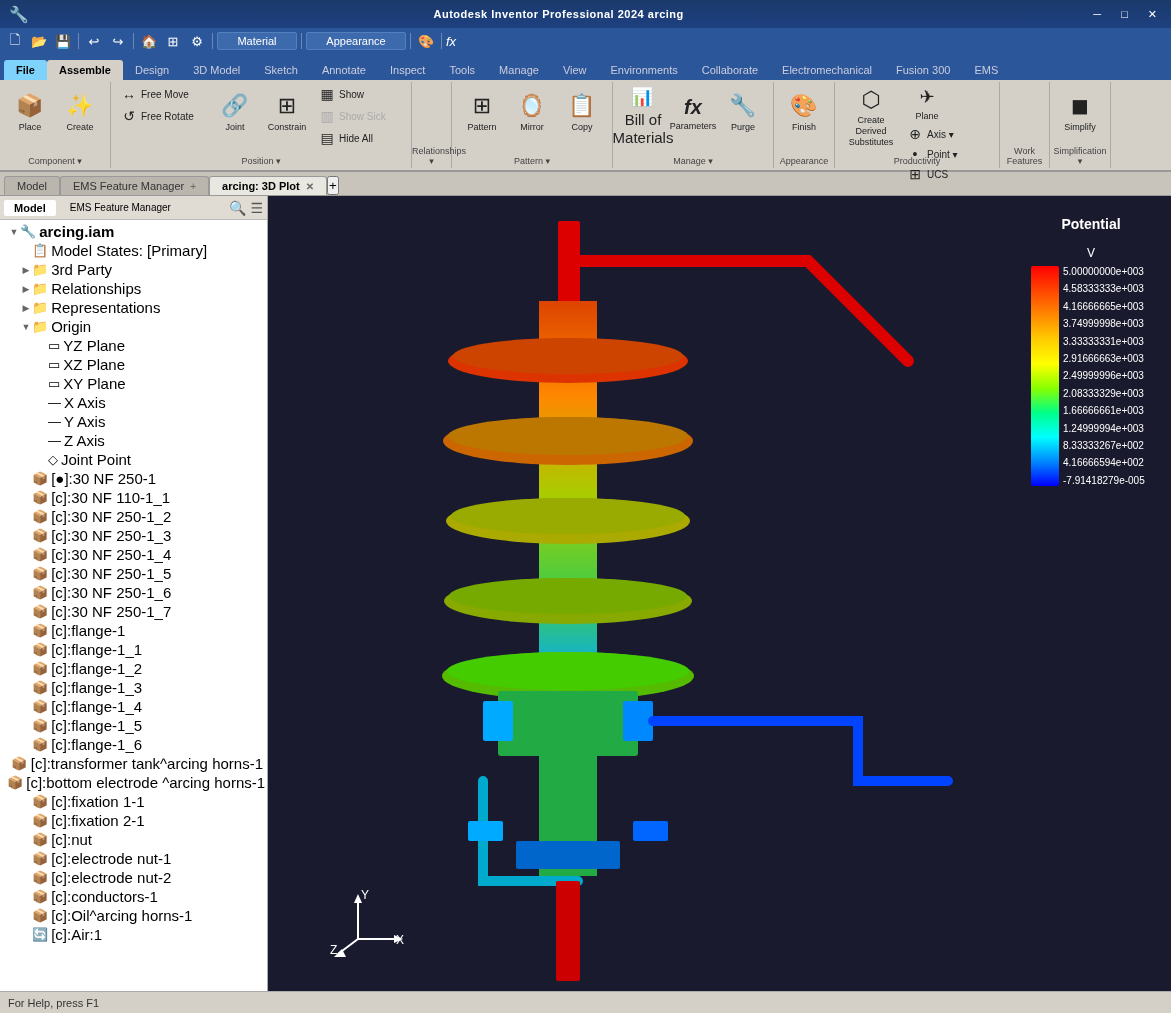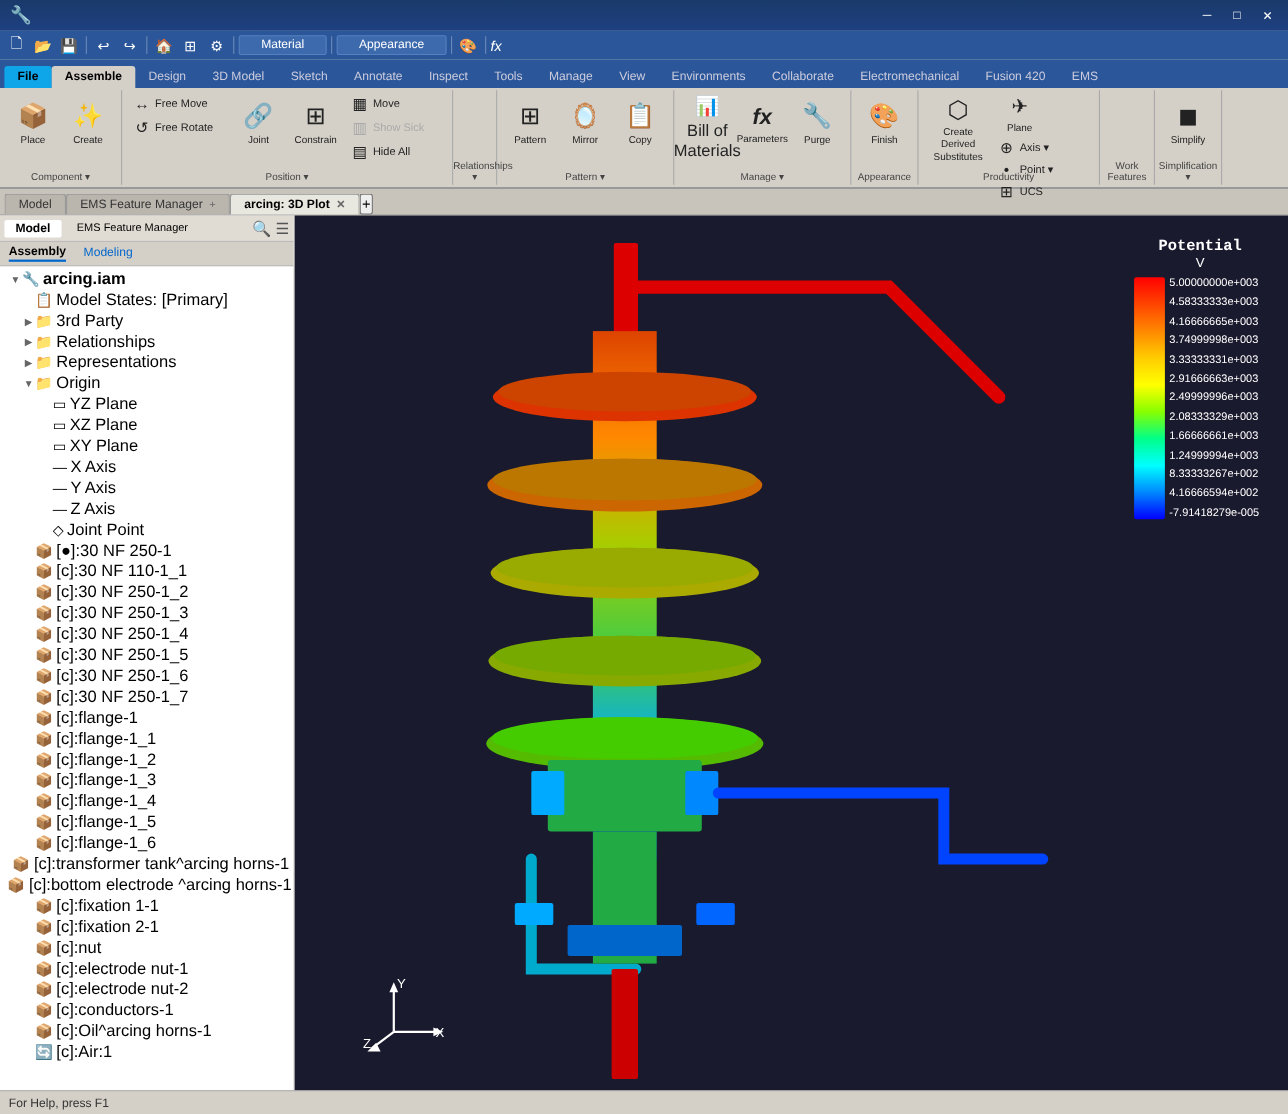--- a/index.html
+++ b/index.html
@@ -15,21 +15,21 @@
     #qat { height: 26px; background: #2b579a; display: flex; align-items: center; padding: 0 4px; gap: 2px; }
     .qat-btn { width: 22px; height: 22px; display: flex; align-items: center; justify-content: center; color: white; font-size: 13px; cursor: pointer; border-radius: 2px; }
     #qat .separator { width: 1px; height: 16px; background: rgba(255,255,255,0.3); margin: 0 2px; }
     #qat .material-label { background: #3d6aad; border: 1px solid #5580be; color: white; padding: 2px 8px; font-size: 11px; border-radius: 2px; min-width: 80px; text-align: center; }
     #qat .appearance-label { background: #3d6aad; border: 1px solid #5580be; color: white; padding: 2px 8px; font-size: 11px; border-radius: 2px; min-width: 100px; text-align: center; }
     #qat .fx-area { display: flex; align-items: center; gap: 4px; color: white; font-style: italic; font-size: 13px; }
 
     
     #ribbon-tabs { height: 26px; background: #2b579a; display: flex; align-items: flex-end; padding: 0 4px; }
     .ribbon-tab { padding: 4px 12px; font-size: 11px; color: #ccd; cursor: pointer; border-radius: 3px 3px 0 0; }
-    .ribbon-tab.active { background: #0ea5e9; color: #000; font-weight: 600; }
+    .ribbon-tab.active { background: #7dd3fc; color: #000; font-weight: 600; }
 
     
     #ribbon { height: 92px; background: #d4d0c8; border-bottom: 2px solid #999; display: flex; align-items: stretch; padding: 2px 0; }
     .ribbon-group { display: flex; flex-direction: column; align-items: stretch; border-right: 1px solid #aaa; padding: 2px 6px; min-width: 60px; position: relative; }
     .ribbon-group-label { position: absolute; bottom: 2px; left: 0; right: 0; text-align: center; font-size: 9px; color: #444; }
     .ribbon-group-content { display: flex; flex-direction: row; align-items: flex-start; gap: 2px; flex: 1; padding-bottom: 14px; }
     .ribbon-btn-large { display: flex; flex-direction: column; align-items: center; justify-content: center; width: 48px; min-height: 58px; cursor: pointer; border-radius: 3px; padding: 3px; text-align: center; font-size: 9px; color: #222; line-height: 1.2; }
     .ribbon-btn-large .btn-icon { font-size: 22px; margin-bottom: 2px; }
     .ribbon-btn-small { display: flex; align-items: center; gap: 4px; padding: 2px 4px; cursor: pointer; border-radius: 2px; font-size: 10px; color: #222; white-space: nowrap; min-width: 90px; }
     .ribbon-btn-small .small-icon { font-size: 14px; width: 16px; text-align: center; }
@@ -64,40 +64,41 @@
     .tree-item .item-label { font-size: 15px; color: #000; }
 
     
     #viewport { flex: 1; background: #1a1a2e; position: relative; overflow: hidden; }
 
     
     #statusbar { height: 22px; background: #d4d0c8; border-top: 1px solid #aaa; display: flex; align-items: center; padding: 0 8px; font-size: 11px; color: #333; }
 
     
     #color-legend { position: absolute; right: 20px; top: 20px; width: 120px; }
-    .legend-title { color: white; font-size: 14px; font-weight: 600; text-align: center; margin-bottom: 0; font-family: Liberation Mono, monospace; }
+    .legend-title { color: white; font-size: 14px; font-weight: 600; text-align: center; margin-bottom: 14px; }
     .legend-unit { color: white; font-size: 12px; text-align: center; margin-bottom: 6px; }
     .legend-bar { width: 28px; height: 220px; float: left; background: linear-gradient(to bottom, #ff0000, #ff4400, #ff8800, #ffcc00, #ffff00, #88ff00, #00ff88, #00ffff, #0088ff, #0000ff); border-radius: 2px; }
     .legend-labels { float: left; margin-left: 4px; height: 220px; display: flex; flex-direction: column; justify-content: space-between; }
     .legend-label { color: white; font-size: 10px; white-space: nowrap; }
     .legend-clearfix::after { content: ''; display: table; clear: both; }
 
     
     #axes-indicator { position: absolute; bottom: 30px; left: 30px; }
 
     
     #insulator-area { position: absolute; top: 0; left: 0; width: 100%; height: 100%; }
   </style>
 </head>
 <body>
 
 <div id="titlebar">
   <div class="left">
     <div class="qat-btn" style="font-size:16px;">🔧</div>
   </div>
+  <div class="center">Autodesk Inventor Professional 2024  arcing</div>
   <div class="right">
     <span style="color:white;cursor:pointer;padding:0 6px;">─</span>
     <span style="color:white;cursor:pointer;padding:0 6px;">□</span>
     <span style="color:white;cursor:pointer;padding:0 6px;">✕</span>
   </div>
 </div>
 
 <div id="qat">
   <div class="qat-btn" title="New">🗋</div>
   <div class="qat-btn" title="Open">📂</div>
@@ -128,21 +129,21 @@
   <div class="ribbon-tab">3D Model</div>
   <div class="ribbon-tab">Sketch</div>
   <div class="ribbon-tab">Annotate</div>
   <div class="ribbon-tab">Inspect</div>
   <div class="ribbon-tab">Tools</div>
   <div class="ribbon-tab">Manage</div>
   <div class="ribbon-tab">View</div>
   <div class="ribbon-tab">Environments</div>
   <div class="ribbon-tab">Collaborate</div>
   <div class="ribbon-tab">Electromechanical</div>
-  <div class="ribbon-tab">Fusion 420</div>
+  <div class="ribbon-tab">Fusion 300</div>
   <div class="ribbon-tab">EMS</div>
 </div>
 
 <div id="ribbon">
 
   <div class="ribbon-group">
     <div class="ribbon-group-content">
       <div class="ribbon-btn-large">
         <div class="btn-icon">📦</div>
         <div>Place</div>
@@ -171,21 +172,21 @@
         <div class="btn-icon">🔗</div>
         <div>Joint</div>
       </div>
       <div class="ribbon-btn-large">
         <div class="btn-icon">⊞</div>
         <div>Constrain</div>
       </div>
       <div style="display:flex;flex-direction:column;gap:2px;padding-bottom:14px;">
         <div class="ribbon-btn-small">
           <span class="small-icon">▦</span>
-          <span>Move</span>
+          <span>Show</span>
         </div>
         <div class="ribbon-btn-small" style="color:#aaa;">
           <span class="small-icon">▥</span>
           <span>Show Sick</span>
         </div>
         <div class="ribbon-btn-small">
           <span class="small-icon">▤</span>
           <span>Hide All</span>
         </div>
       </div>
@@ -307,24 +308,20 @@
 <div id="main" style="height: calc(1013px - 28px - 26px - 26px - 92px - 24px - 22px);">
 
   <div id="model-panel">
     <div id="model-panel-tabs">
       <div class="model-tab active">Model</div>
       <div class="model-tab" style="font-size:10px;">EMS Feature Manager</div>
       <div class="model-tab-icons">
         <span class="model-tab-icon">🔍</span>
         <span class="model-tab-icon">☰</span>
       </div>
-    </div>
-    <div id="tree-subtabs">
-      <div class="tree-subtab active">Assembly</div>
-      <div class="tree-subtab">Modeling</div>
     </div>
     <div id="tree-content">
 
       <div class="tree-item" style="font-weight:600;">
         <span class="indent" style="width:4px;">&nbsp;</span>
         <span class="toggle">▼</span>
         <span class="item-icon">🔧</span>
         <span class="item-label">arcing.iam</span>
       </div>
       <div class="tree-item">

